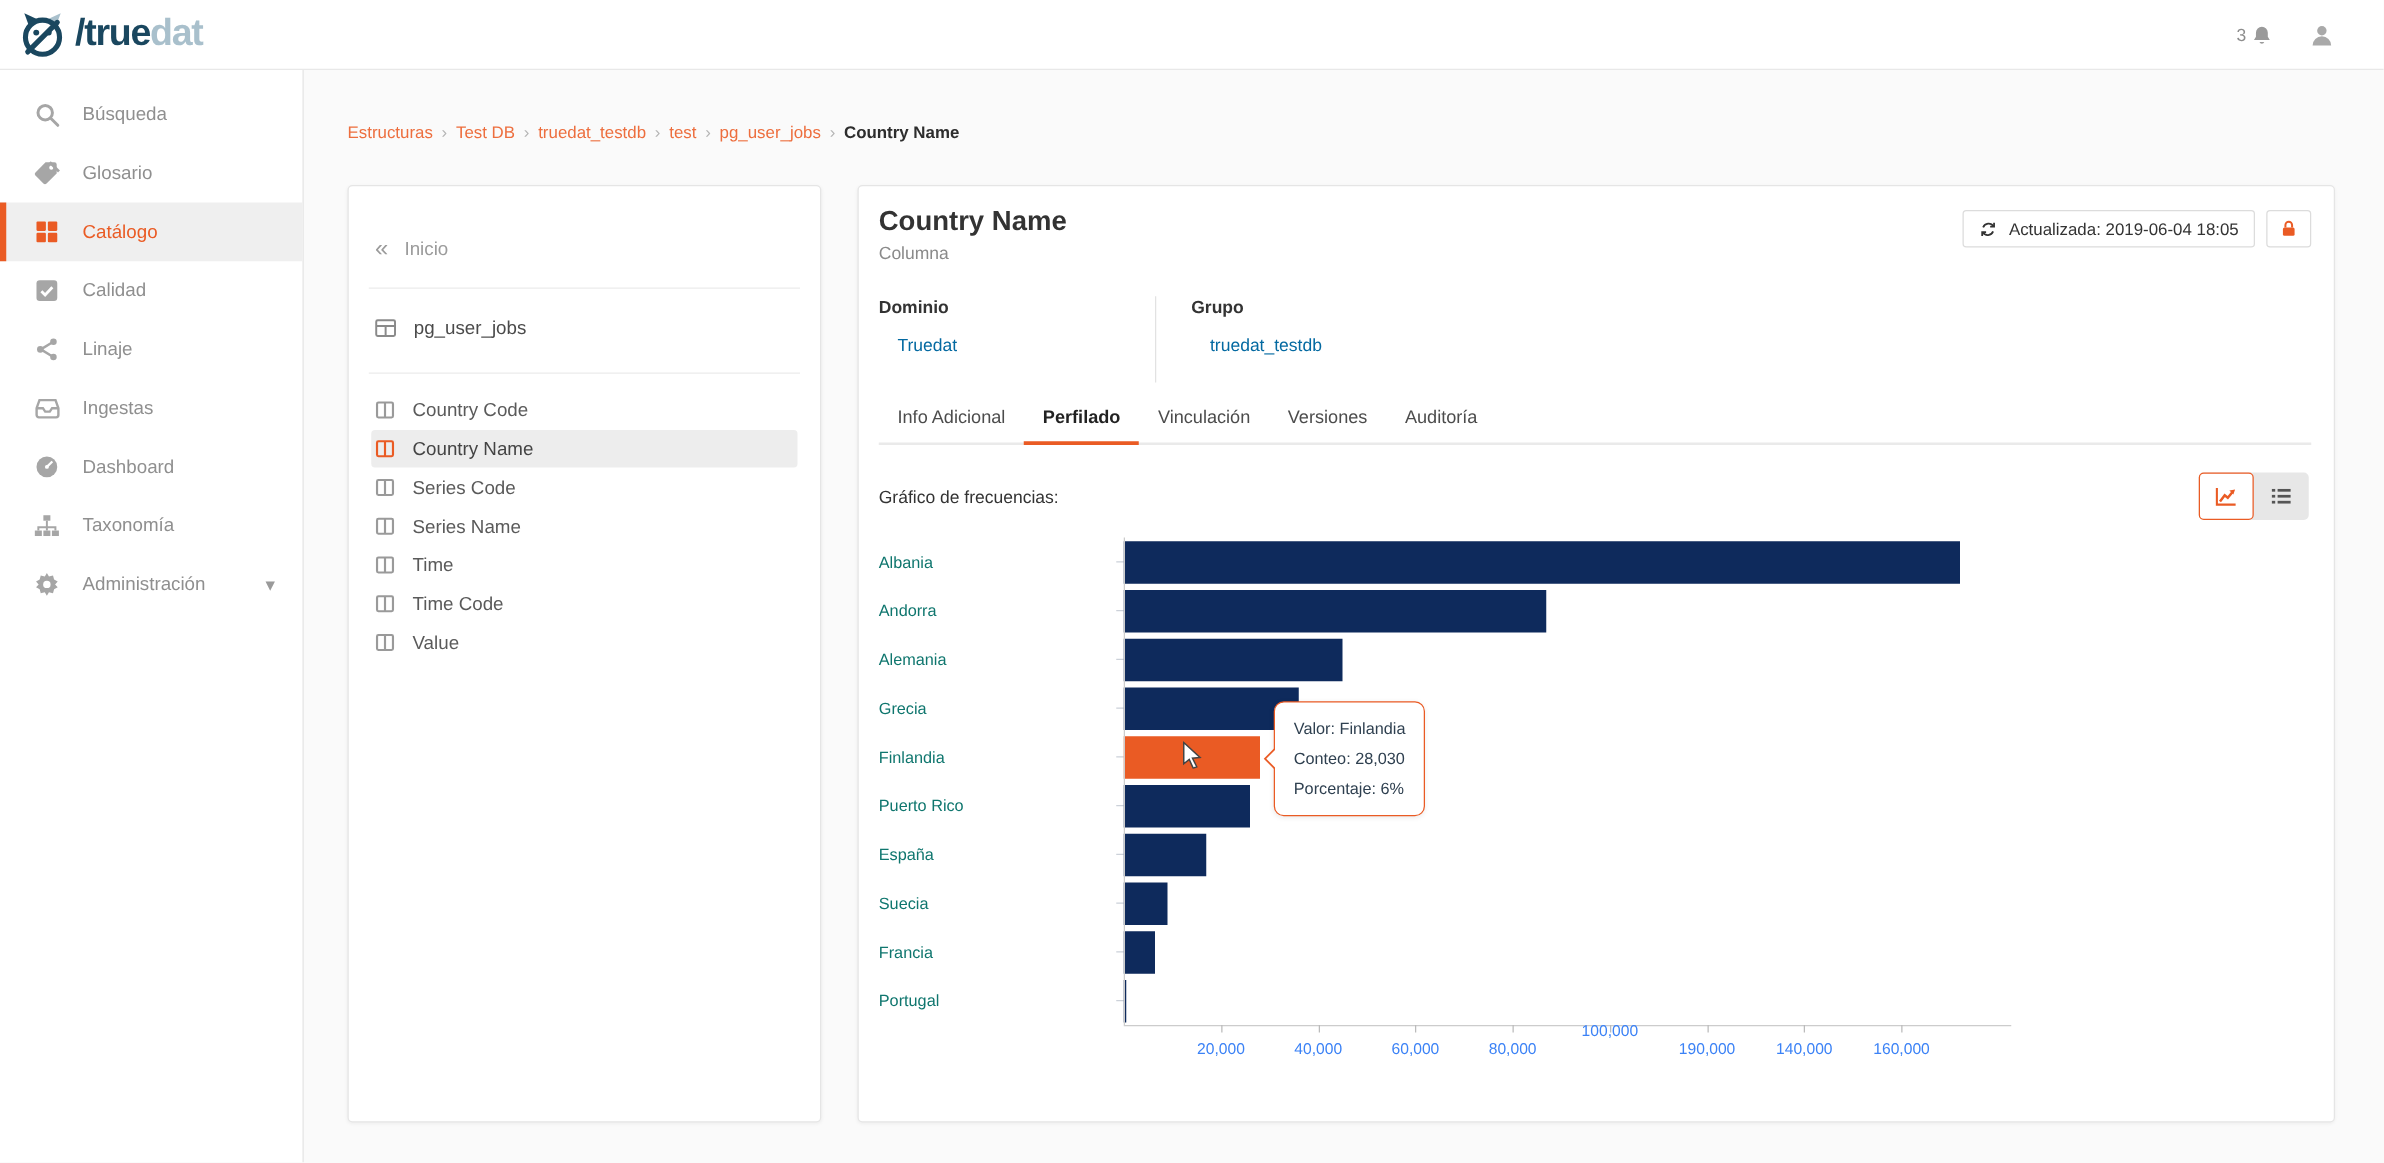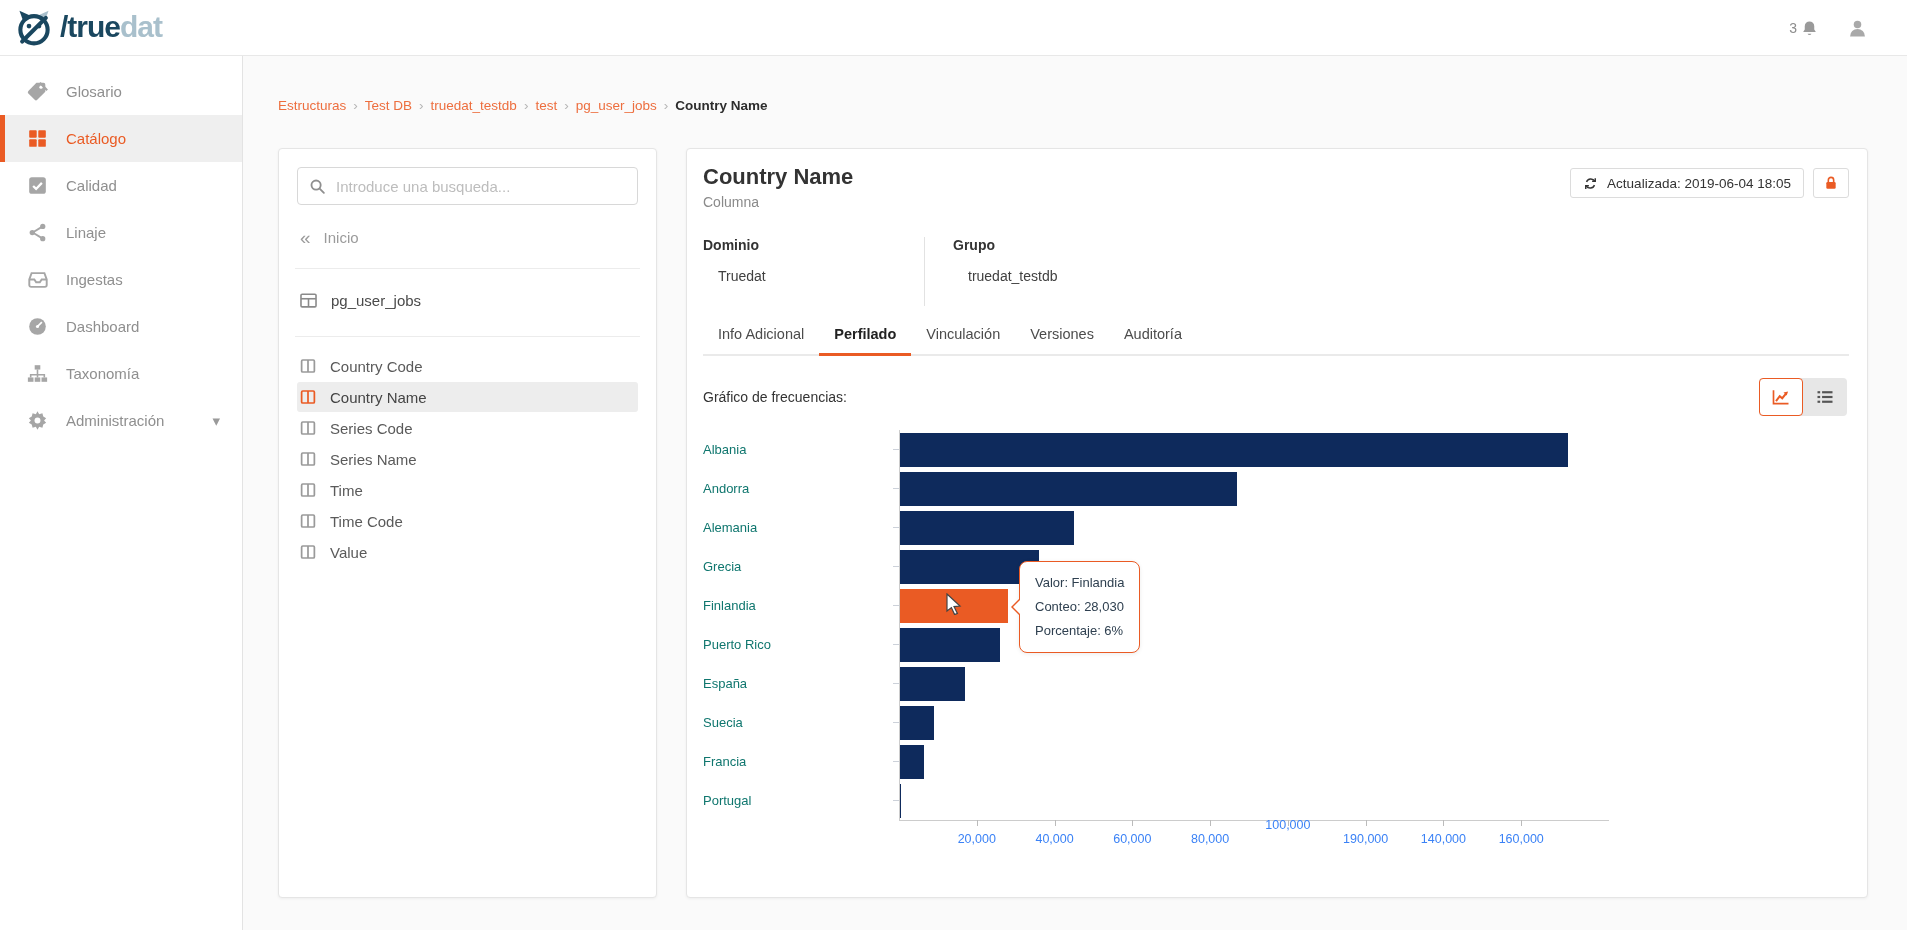--- a/index.html
+++ b/index.html
@@ -66,21 +66,21 @@
   .head-buttons { position:absolute; right:18px; top:19px; display:flex; gap:9px; }
   .btn { height:30px; border:1px solid #dcdcdc; border-radius:3px; background:#fff; display:flex;
          align-items:center; padding:0 12px; font-size:13.5px; color:#333; cursor:pointer; white-space:nowrap; }
   .btn .b-icon { margin-right:9px; display:flex; color:#333; }
   .btn.icon-only { width:36px; justify-content:center; padding:0; color:#EA5B24; }
 
   .meta-row { display:flex; margin:27px 16px 0; }
   .meta-col { width:222px; border-right:1px solid #e2e2e2; padding-bottom:22px; }
   .meta-col:last-child { border-right:none; padding-left:28px; }
   .meta-label { font-size:14px; font-weight:bold; color:#333; }
-  .meta-value { font-size:14px; color:#404040; margin:15px 0 0 15px; }
+  .meta-value { font-size:14px; color:#0369a1; margin:15px 0 0 15px; }
 
   .tabs { display:flex; margin:10px 18px 0 16px; border-bottom:2px solid #eaeaea; }
   .tab { position:relative; padding:10px 15px 12px; font-size:14.5px; color:#4c4c4c; cursor:pointer; }
   .tab.active { color:#222; font-weight:bold; }
   .tab.active::after { content:""; position:absolute; left:0; right:0; bottom:-2px; height:3px; background:#EA5B24; }
 
   .section-row { display:flex; align-items:center; justify-content:space-between; margin:22px 20px 0 16px; }
   .section-label { font-size:14px; color:#333; }
   .toggle-group { display:flex; background:#e7e7e7; border-radius:4px; }
   .toggle-btn { width:44px; height:38px; display:flex; align-items:center; justify-content:center;
@@ -137,20 +137,27 @@
           <circle cx="12" cy="7.5" r="4.3" fill="currentColor"></circle>
           <path d="M3.5 21 a8.5 8.5 0 0 1 17 0 Z" fill="currentColor"></path>
         </svg>
       </div>
     </div>
   </div>
 
   <nav id="sidebar">
       <div class="side-item">
         <span class="s-icon"><svg viewBox="0 0 24 24" width="22" height="22">
+            <circle cx="10" cy="10" r="6.3" fill="none" stroke="currentColor" stroke-width="2.6"></circle>
+            <line x1="14.8" y1="14.8" x2="21" y2="21" stroke="currentColor" stroke-width="2.6" stroke-linecap="round"></line>
+          </svg></span>
+        <span>Búsqueda</span>
+      </div>
+      <div class="side-item">
+        <span class="s-icon"><svg viewBox="0 0 24 24" width="22" height="22">
             <path d="M1.5 10.8 L10.3 2 h7.7 a2 2 0 0 1 2 2 v7.7 L11.2 20.5 a2 2 0 0 1 -2.8 0 L1.5 13.6 a2 2 0 0 1 0 -2.8 Z" fill="currentColor"></path>
             <circle cx="15.3" cy="6.7" r="1.8" fill="#fff"></circle>
             <path d="M14 2 l8 8" stroke="currentColor" stroke-width="2.4" fill="none"></path>
           </svg></span>
         <span>Glosario</span>
       </div>
       <div class="side-item active">
         <span class="s-icon"><svg viewBox="0 0 24 24" width="21" height="21">
             <rect x="2.5" y="2.5" width="8.6" height="8.6" rx="1" fill="currentColor"></rect>
             <rect x="12.9" y="2.5" width="8.6" height="8.6" rx="1" fill="currentColor"></rect>
@@ -207,27 +214,20 @@
             <circle cx="12" cy="12" r="3.4" fill="#fff"></circle>
           </svg></span>
         <span>Administración</span>
         <span class="side-caret">▾</span>
       </div>
     </nav>
 
   <div id="breadcrumb"><span class="crumb-link">Estructuras</span><span class="crumb-sep">›</span><span class="crumb-link">Test DB</span><span class="crumb-sep">›</span><span class="crumb-link">truedat_testdb</span><span class="crumb-sep">›</span><span class="crumb-link">test</span><span class="crumb-sep">›</span><span class="crumb-link">pg_user_jobs</span><span class="crumb-sep">›</span><span class="crumb-current">Country Name</span></div>
 
   <div id="tree-panel" class="panel">
-    <div class="search-box">
-      <svg width="17" height="17" viewBox="0 0 24 24">
-        <circle cx="10" cy="10" r="6.5" fill="none" stroke="currentColor" stroke-width="2.6"></circle>
-        <line x1="15" y1="15" x2="21" y2="21" stroke="currentColor" stroke-width="2.6" stroke-linecap="round"></line>
-      </svg>
-      <input type="text" placeholder="Introduce una busqueda..." style="">
-    </div>
     <div class="back-row">
       <span class="chev">«</span>
       <span>Inicio</span>
     </div>
     <hr class="t-divider">
     <div class="table-row">
       <svg width="19" height="19" viewBox="0 0 24 24">
         <rect x="2.5" y="4" width="19" height="16" rx="1.5" fill="none" stroke="currentColor" stroke-width="2"></rect>
         <line x1="2.5" y1="9.8" x2="21.5" y2="9.8" stroke="currentColor" stroke-width="2"></line>
         <line x1="12" y1="9.8" x2="12" y2="20" stroke="currentColor" stroke-width="2"></line>

